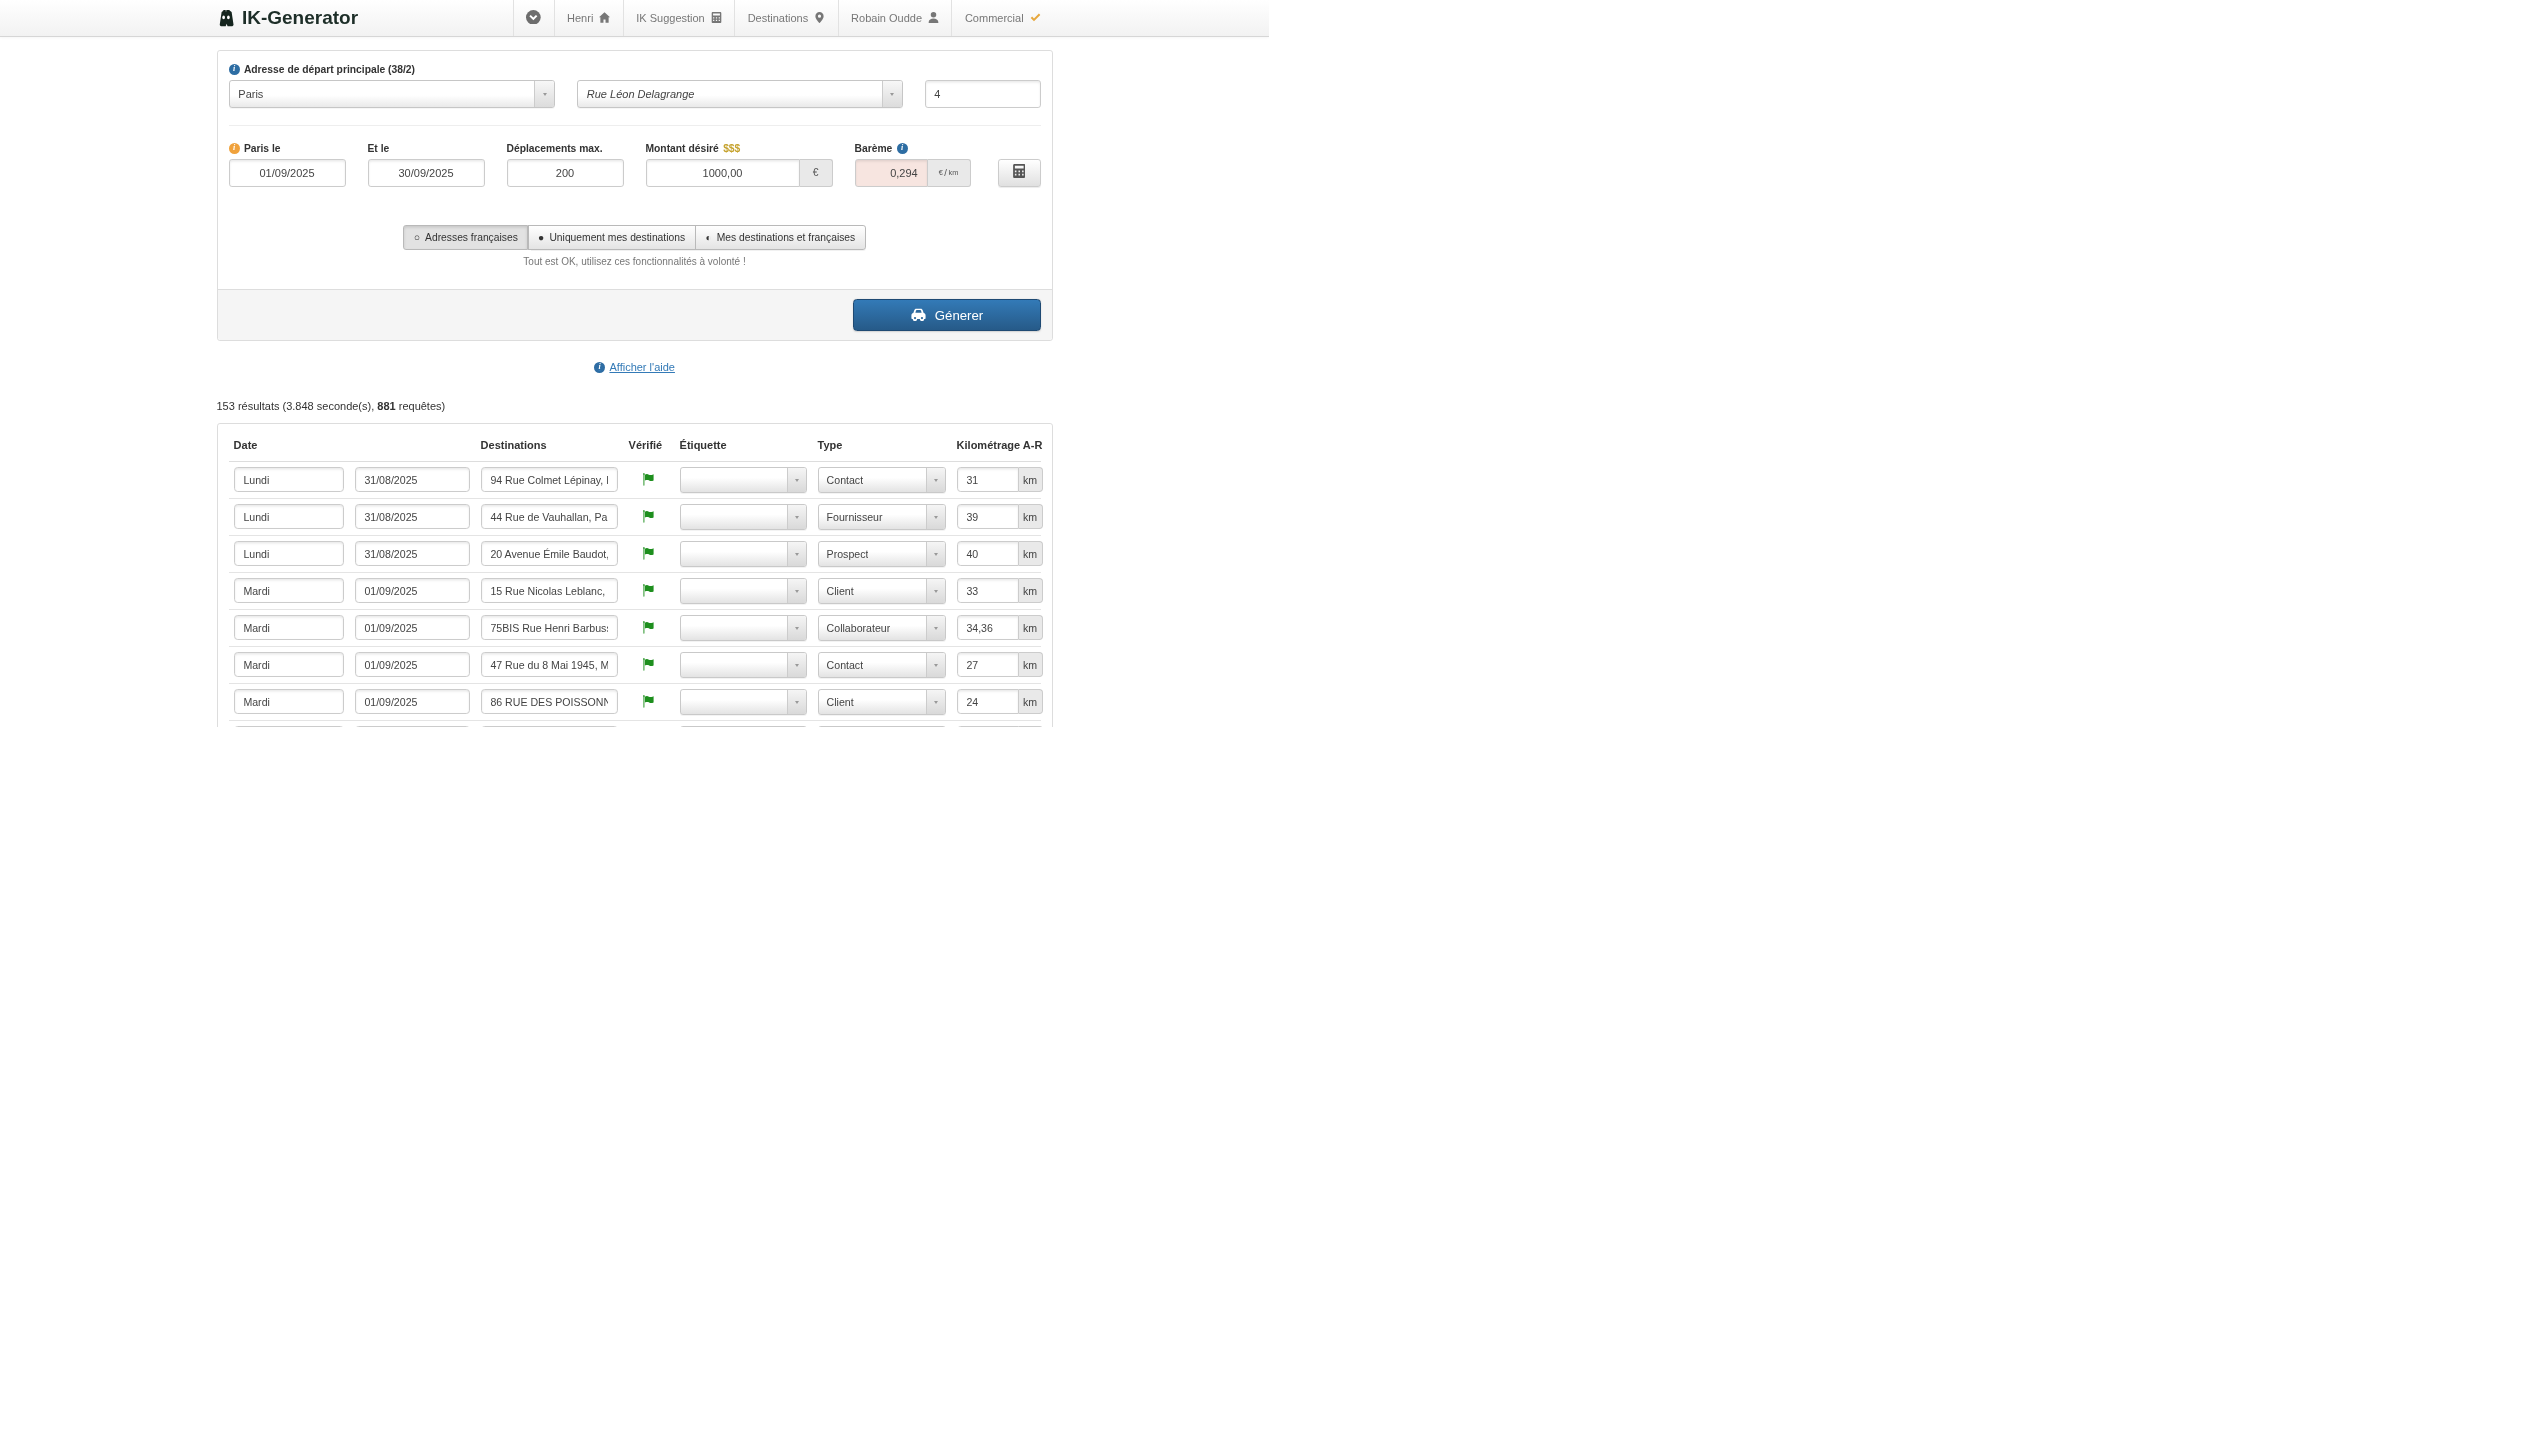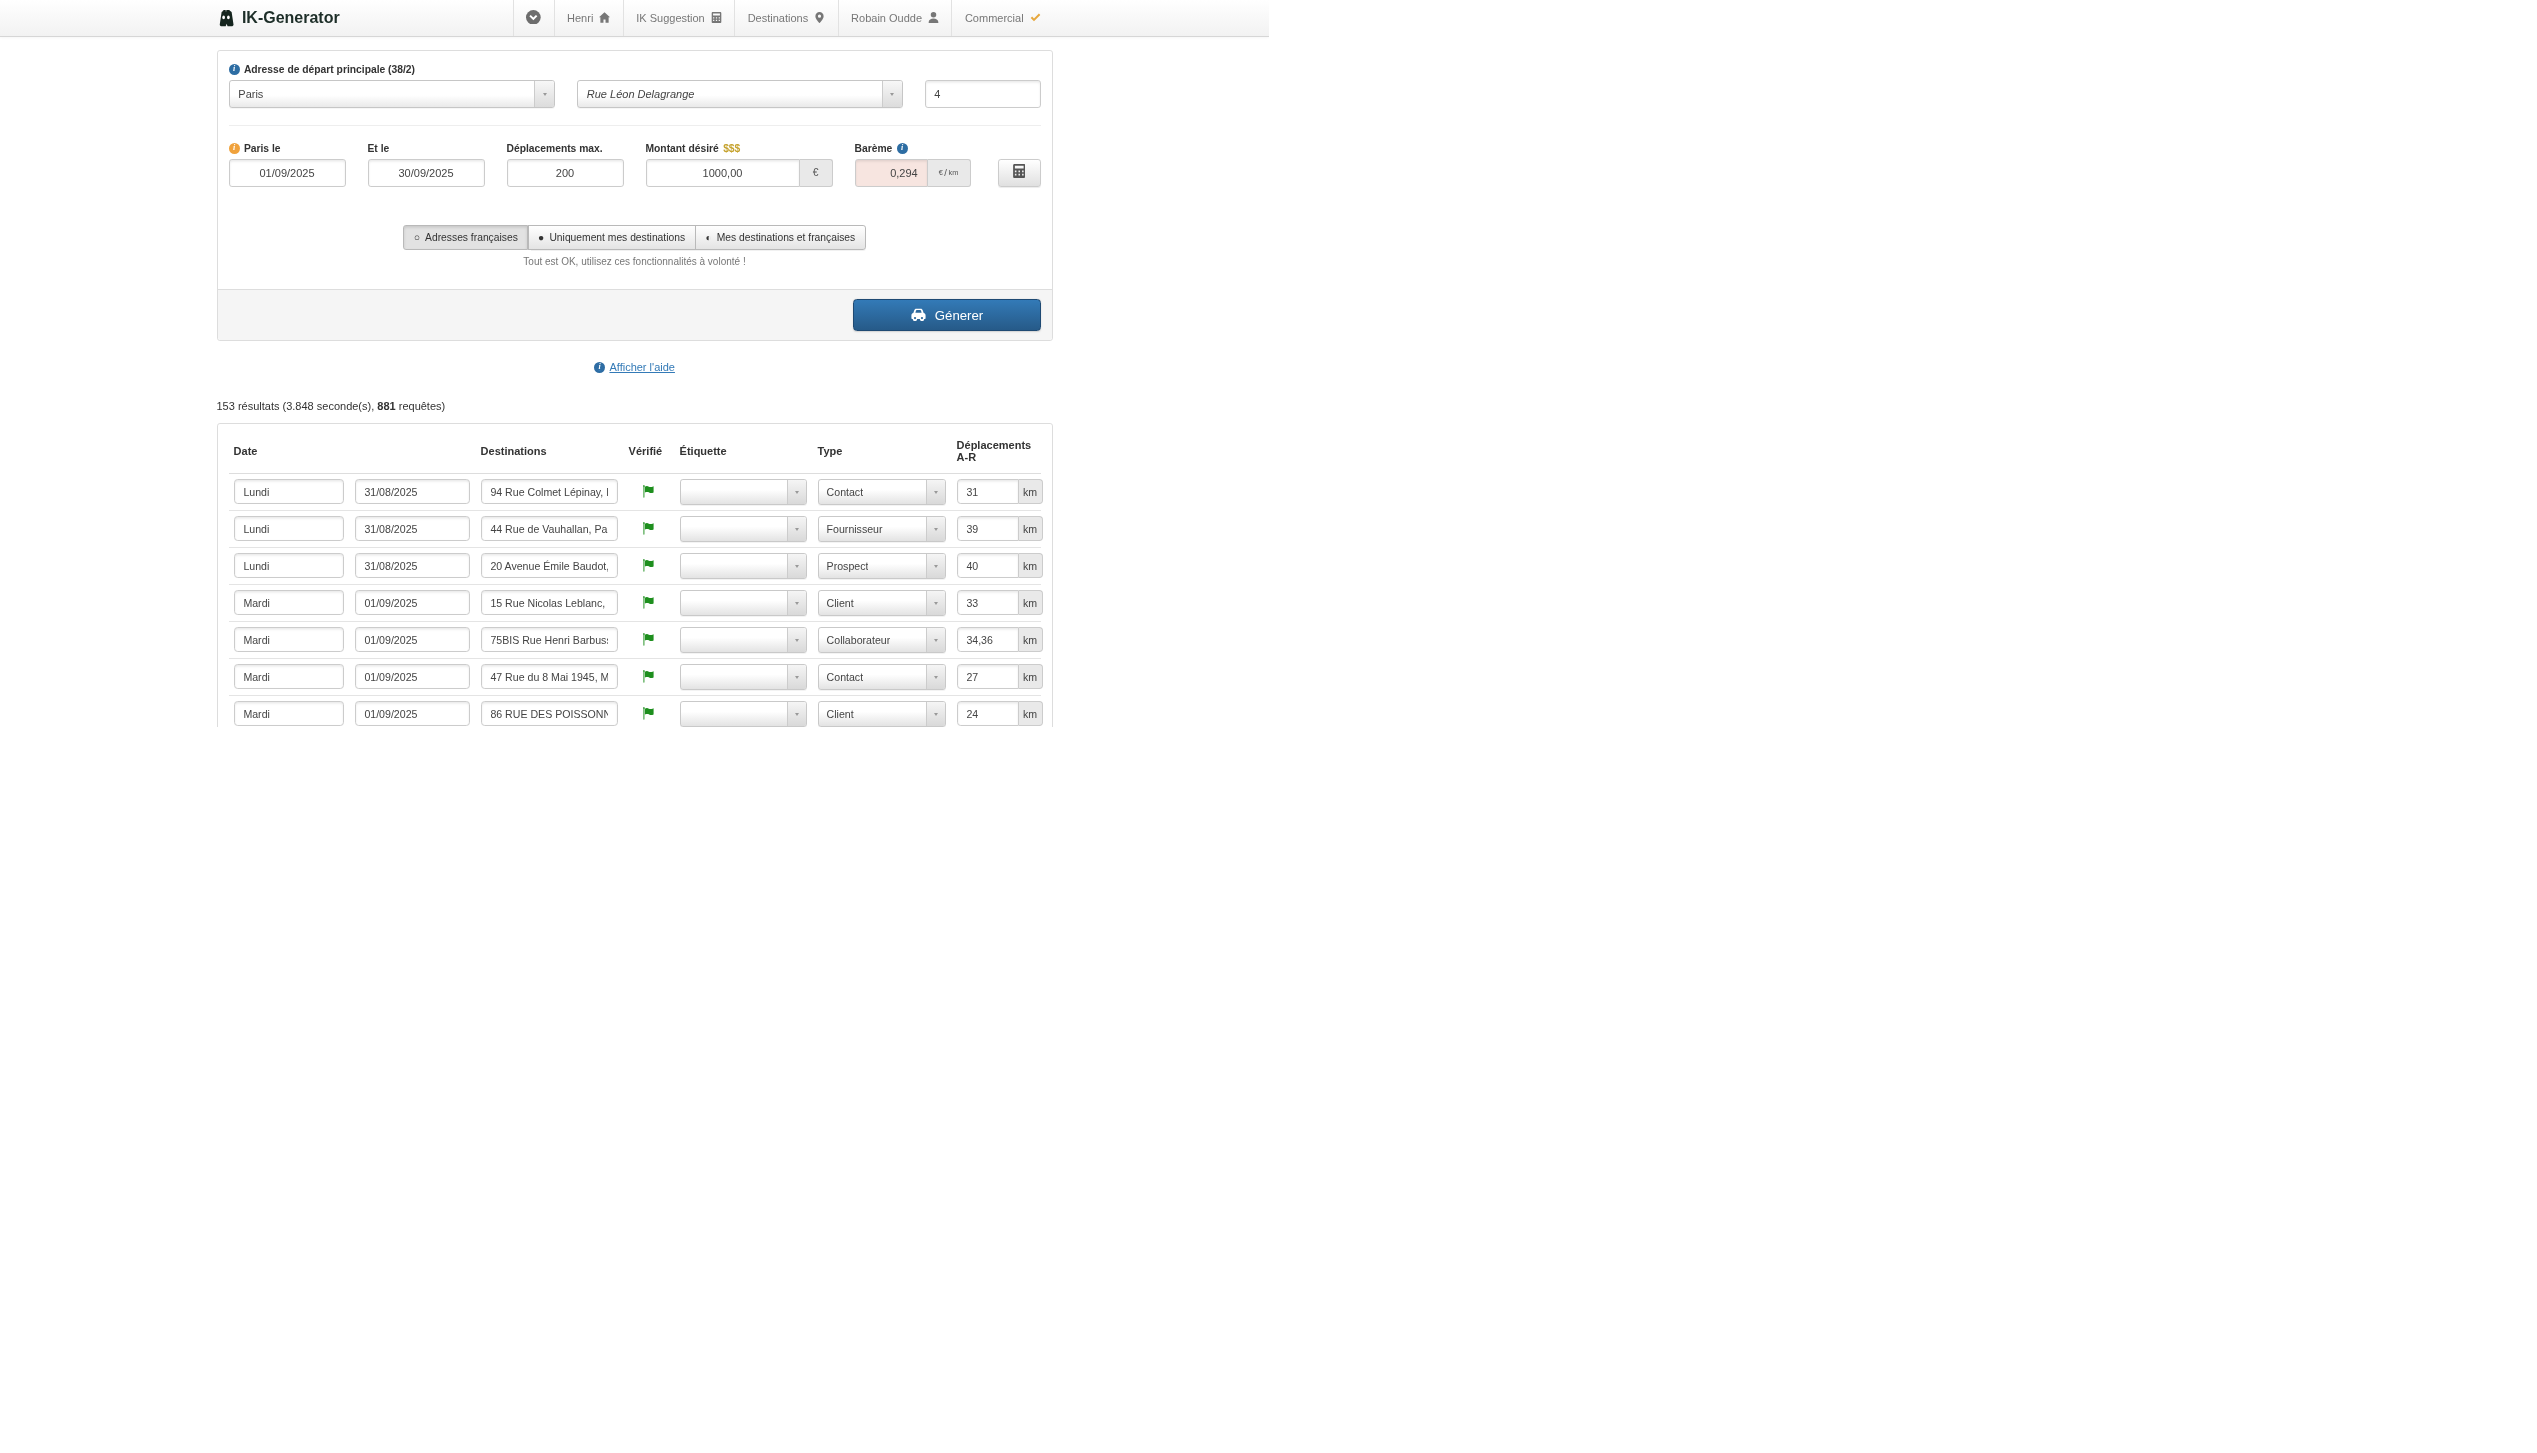--- a/index.html
+++ b/index.html
@@ -16,21 +16,21 @@
     height:37px;
     background:linear-gradient(#ffffff, #f2f2f2);
     border-bottom:0.7px solid #d6d6d6;
     box-shadow:0 0.7px 2.9px rgba(0,0,0,.06);
   }
   .nav-inner {
     width:859px; margin:0 auto; height:100%;
     display:flex; align-items:center; justify-content:space-between;
     padding:0 11px;
   }
-  .brand { display:flex; align-items:center; gap:5.9px; font-size:16px; font-weight:bold; color:#1d2e28; cursor:pointer; text-decoration:none;}
+  .brand { display:flex; align-items:center; gap:5.9px; font-size:19px; font-weight:bold; color:#1d2e28; cursor:pointer; text-decoration:none;}
   .brand svg { width:20px; height:20px; color:#15251e; }
   .nav-menu { display:flex; height:100%; margin:0; padding:0; list-style:none; }
   .nav-item {
     display:flex; align-items:center; gap:5.9px; padding:0 12.5px;
     border-left:0.7px solid #e2e2e2; color:#777; font-size:11px; height:100%; cursor:pointer;
   }
   .nav-item svg { width:11px; height:11px; color:#777; }
   .nav-item.icon-only svg { width:14.7px; height:14.7px; color:#6d6d6d; }
   .nav-item .check-icon svg { color:#e7a83e; }
 
@@ -349,21 +349,21 @@
     <span>153 résultats (3.848 seconde(s), </span><b>881</b><span> requêtes)</span>
   </div>
 
   <section class="panel table-panel">
     <div class="tgrid thead">
       <span>Date</span>
       <span>Destinations</span>
       <span>Vérifié</span>
       <span>Étiquette</span>
       <span>Type</span>
-      <span>Déplacements A-R</span>
+      <span>Kilométrage A-R</span>
     </div>
     <div>
   <div class="tgrid trow">
     <input class="tinput cell-day" value="Lundi" style="">
     <input class="tinput cell-date" value="31/08/2025" style="">
     <input class="tinput cell-dest" value="94 Rue Colmet Lépinay, M" style="">
     <span class="flag-cell" style="visibility: visible;">
       <svg viewBox="0 0 16 18">
         <path fill="currentColor" d="M2.6 2.2c1.9-1 3.7-1 5.4 0 1.5.9 3.1.9 5.1 0l1.4-.6v8.6c-2.3 1.1-4.3 1.1-6.1.1-1.6-.9-3.3-.9-5.8 0z"></path>
         <rect x="0.6" y="0.9" width="1.3" height="16.5" rx="0.65" fill="currentColor"></rect>

